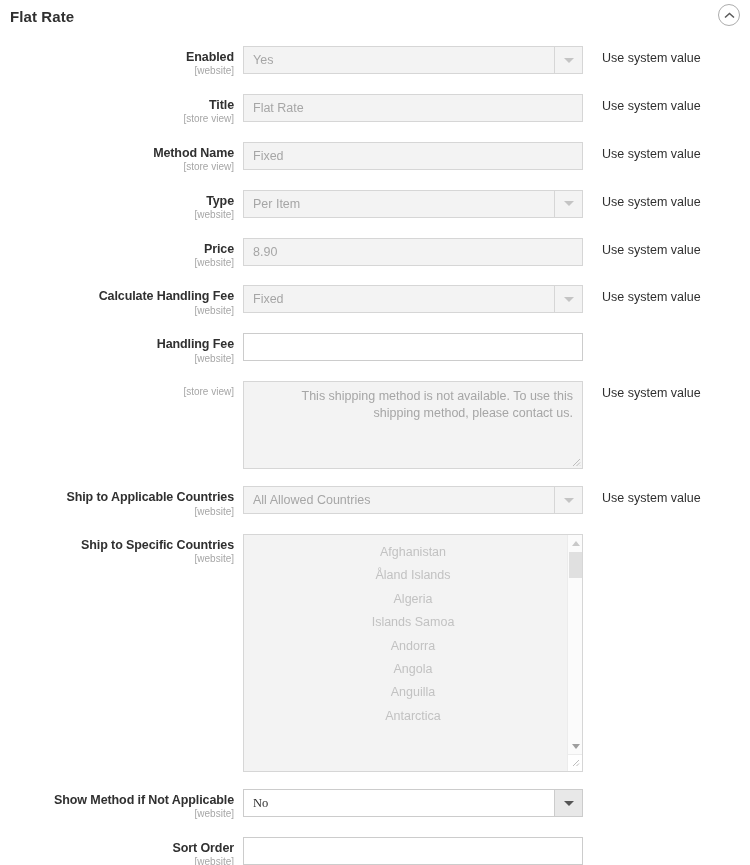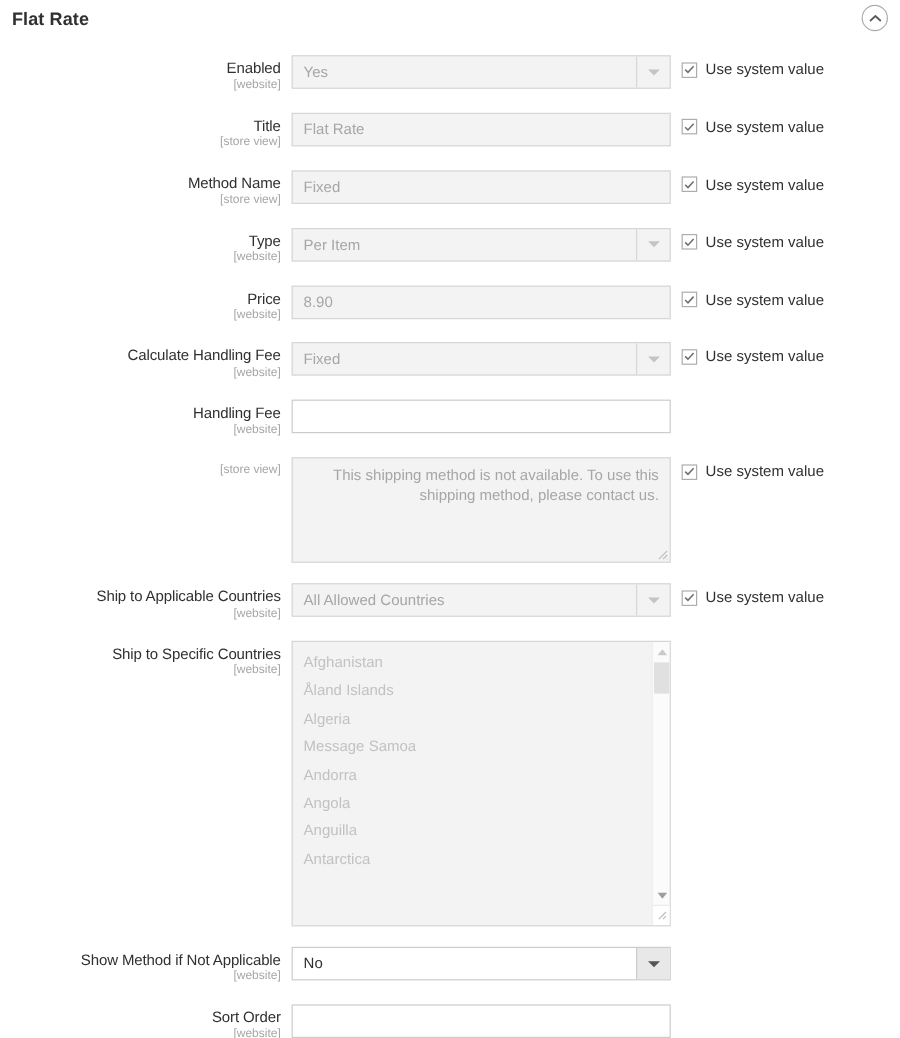--- a/index.html
+++ b/index.html
@@ -48,21 +48,21 @@
     width: 243px;
     flex: 0 0 243px;
     text-align: right;
     padding-right: 9px;
     padding-top: 4px;
     line-height: 1.15;
   }
   .label-main {
     display: block;
     font-size: 12.5px;
-    font-weight: 400;
+    font-weight: 700;
     color: #303030;
     letter-spacing: -0.1px;
   }
   .label-scope {
     display: block;
     font-size: 10px;
     color: #a6a6a6;
     margin-top: 1px;
     padding-left: 28px;
   }
@@ -71,38 +71,39 @@
     width: 296px;
   }
   .sysval-col {
     flex: 1;
     padding-top: 5px;
     padding-left: 29px;
   }
 
   
   .control {
-    width: 316px;
+    width: 340px;
     height: 28px;
     border: 1px solid #d6d6d6;
     background: #f3f3f3;
     color: #a6a6a6;
     font-size: 12.5px;
     font-family: "Liberation Sans", sans-serif;
     padding: 0 9px;
     line-height: 26px;
     display: block;
     position: relative;
     overflow: hidden;
     white-space: nowrap;
   }
   .control.enabled {
     background: #ffffff;
     border-color: #cccccc;
     color: #303030;
+    font-family: Liberation Serif, serif;
   }
 
   
   .select {
     padding-right: 34px;
   }
   .select .arrow-box {
     position: absolute;
     top: 0; right: 0;
     width: 28px; height: 26px;
@@ -149,20 +150,21 @@
     padding: 6px 0 0 0;
   }
   .listbox .opt {
     font-size: 12.5px;
     color: #c2c2c2;
     padding: 0 9px;
     height: 23.4px;
     line-height: 23.4px;
     white-space: nowrap;
     overflow: hidden;
+    text-align: center;
   }
   .scrollbar {
     position: absolute;
     top: 0; right: 0;
     width: 15px; height: 100%;
     background: #fbfbfb;
     border-left: 1px solid #ececec;
   }
   .sb-arrow {
     position: absolute;
@@ -195,21 +197,21 @@
     width: 15px; height: 17px;
     background: #ffffff;
     border-left: 1px solid #ececec;
     border-top: 1px solid #ececec;
   }
 
   
   .sysval {
     display: flex;
     align-items: center;
-    gap: 7px;
+    gap: 21px;
   }
   .cbox {
     width: 13px; height: 13px;
     border: 1px solid #adadad;
     background: #ffffff;
     display: flex; align-items: center; justify-content: center;
     flex: 0 0 13px;
   }
   .cbox svg { display: block; }
   .sysval-label {
@@ -439,21 +441,21 @@
     <div class="label-col">
       <span class="label-main">Ship to Specific Countries</span>
       <span class="label-scope">[website]</span>
     </div>
     <div class="field-col">
       <div class="control listbox">
         <div class="list-inner" id="country-list">
             <div class="opt">Afghanistan</div>
             <div class="opt">Åland Islands</div>
             <div class="opt">Algeria</div>
-            <div class="opt">Message Samoa</div>
+            <div class="opt">Islands Samoa</div>
             <div class="opt">Andorra</div>
             <div class="opt">Angola</div>
             <div class="opt">Anguilla</div>
             <div class="opt">Antarctica</div>
           </div>
         <div class="scrollbar">
           <div class="sb-arrow up">
               <i class="sb-tri-up"></i>
             </div>
           <div class="sb-thumb"></div>

